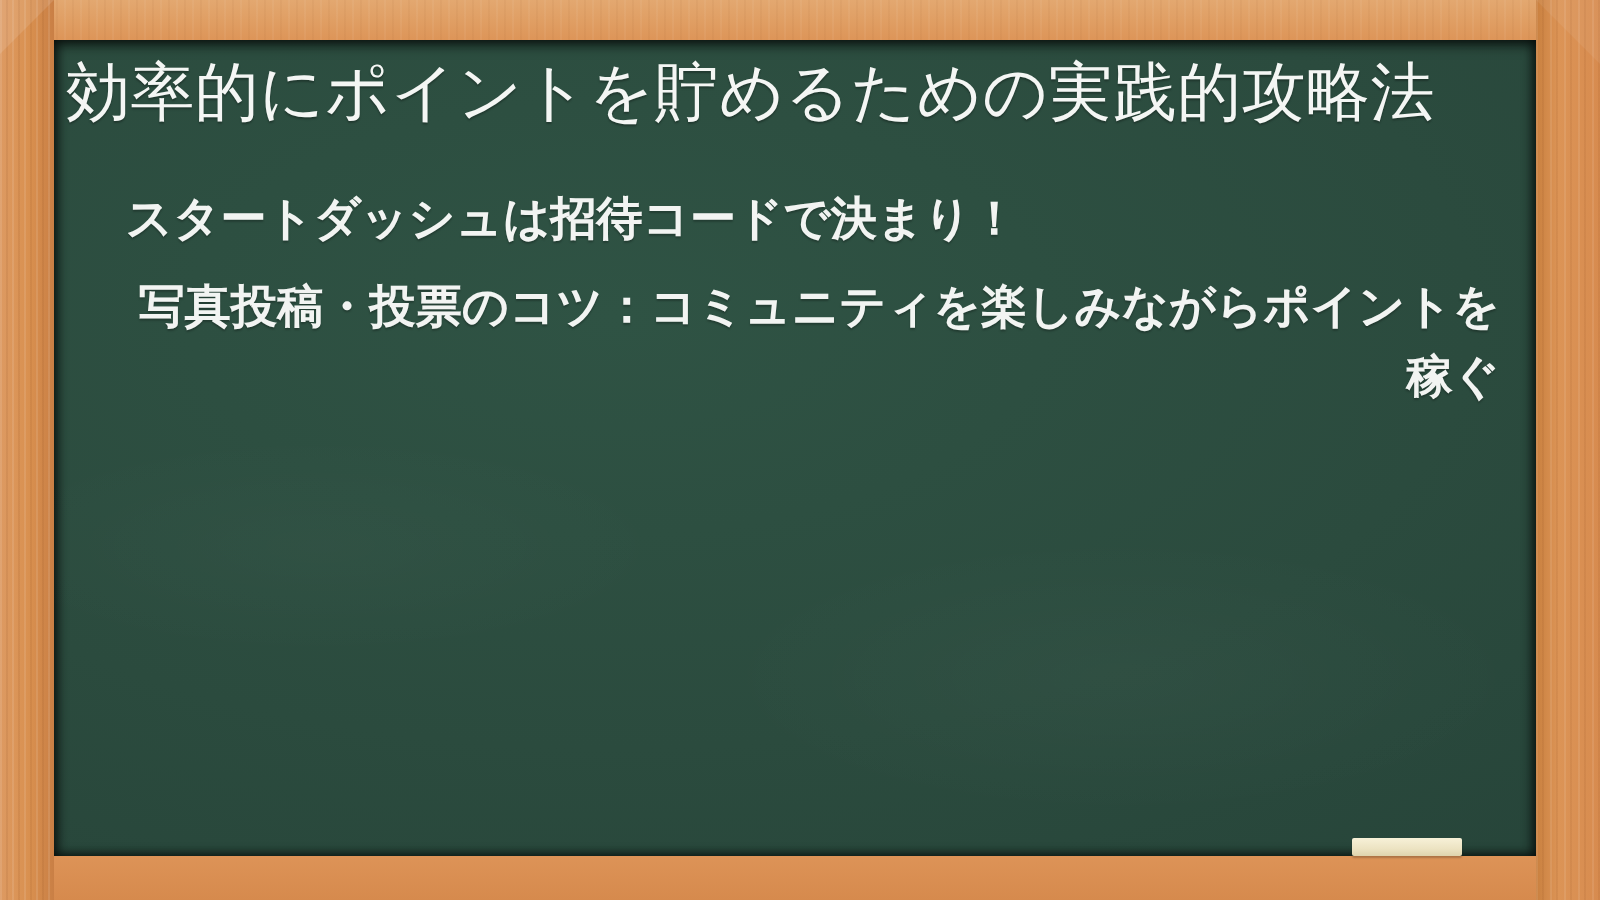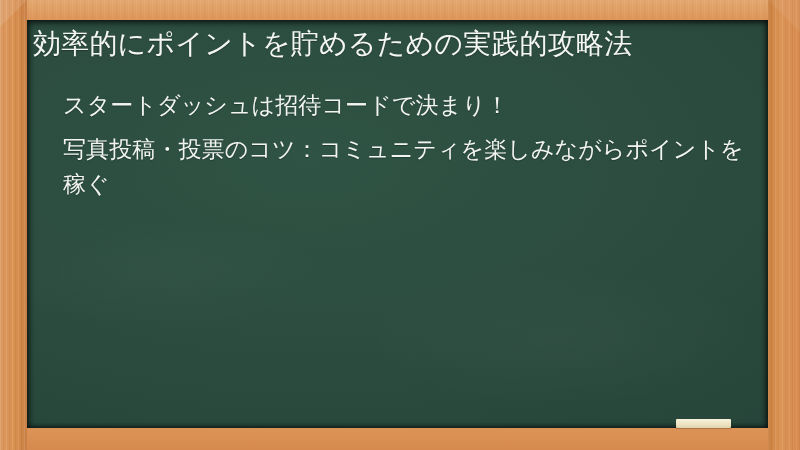--- a/index.html
+++ b/index.html
@@ -143,42 +143,42 @@
   .board-content {
     position: relative;
     z-index: 2;
     padding: 4px 18px 0 6px;
   }
 
   .board-title {
     margin: 0;
     padding: 0;
     color: #f4f6f4;
-    font-size: 28px;
+    font-size: 32px;
     line-height: 1.42;
     font-weight: 400;
     letter-spacing: 0.2px;
     text-shadow: 0 1px 1px rgba(0,0,0,0.28);
   }
 
   .board-list {
     list-style: none;
     margin: 24px 0 0 0;
     padding: 0 0 0 30px;
   }
   .board-list li {
     color: #f2f4f2;
     font-size: 23px;
     line-height: 1.52;
-    font-weight: 400;
+    font-weight: 700;
     margin: 0 0 9px 0;
     letter-spacing: 0.1px;
     text-shadow: 0 1px 1px rgba(0,0,0,0.25);
   }
-  .board-list li:last-child { margin-bottom: 0; }
+  .board-list li:last-child { margin-bottom: 0; text-align: right; }
 
   
   .chalk {
     position: absolute;
     left: 676px;
     top: 419px;
     width: 55px;
     height: 9px;
     background: linear-gradient(180deg, #f7f1d8 0%, #ece3c2 60%, #ded3ad 100%);
     border-radius: 1px;

